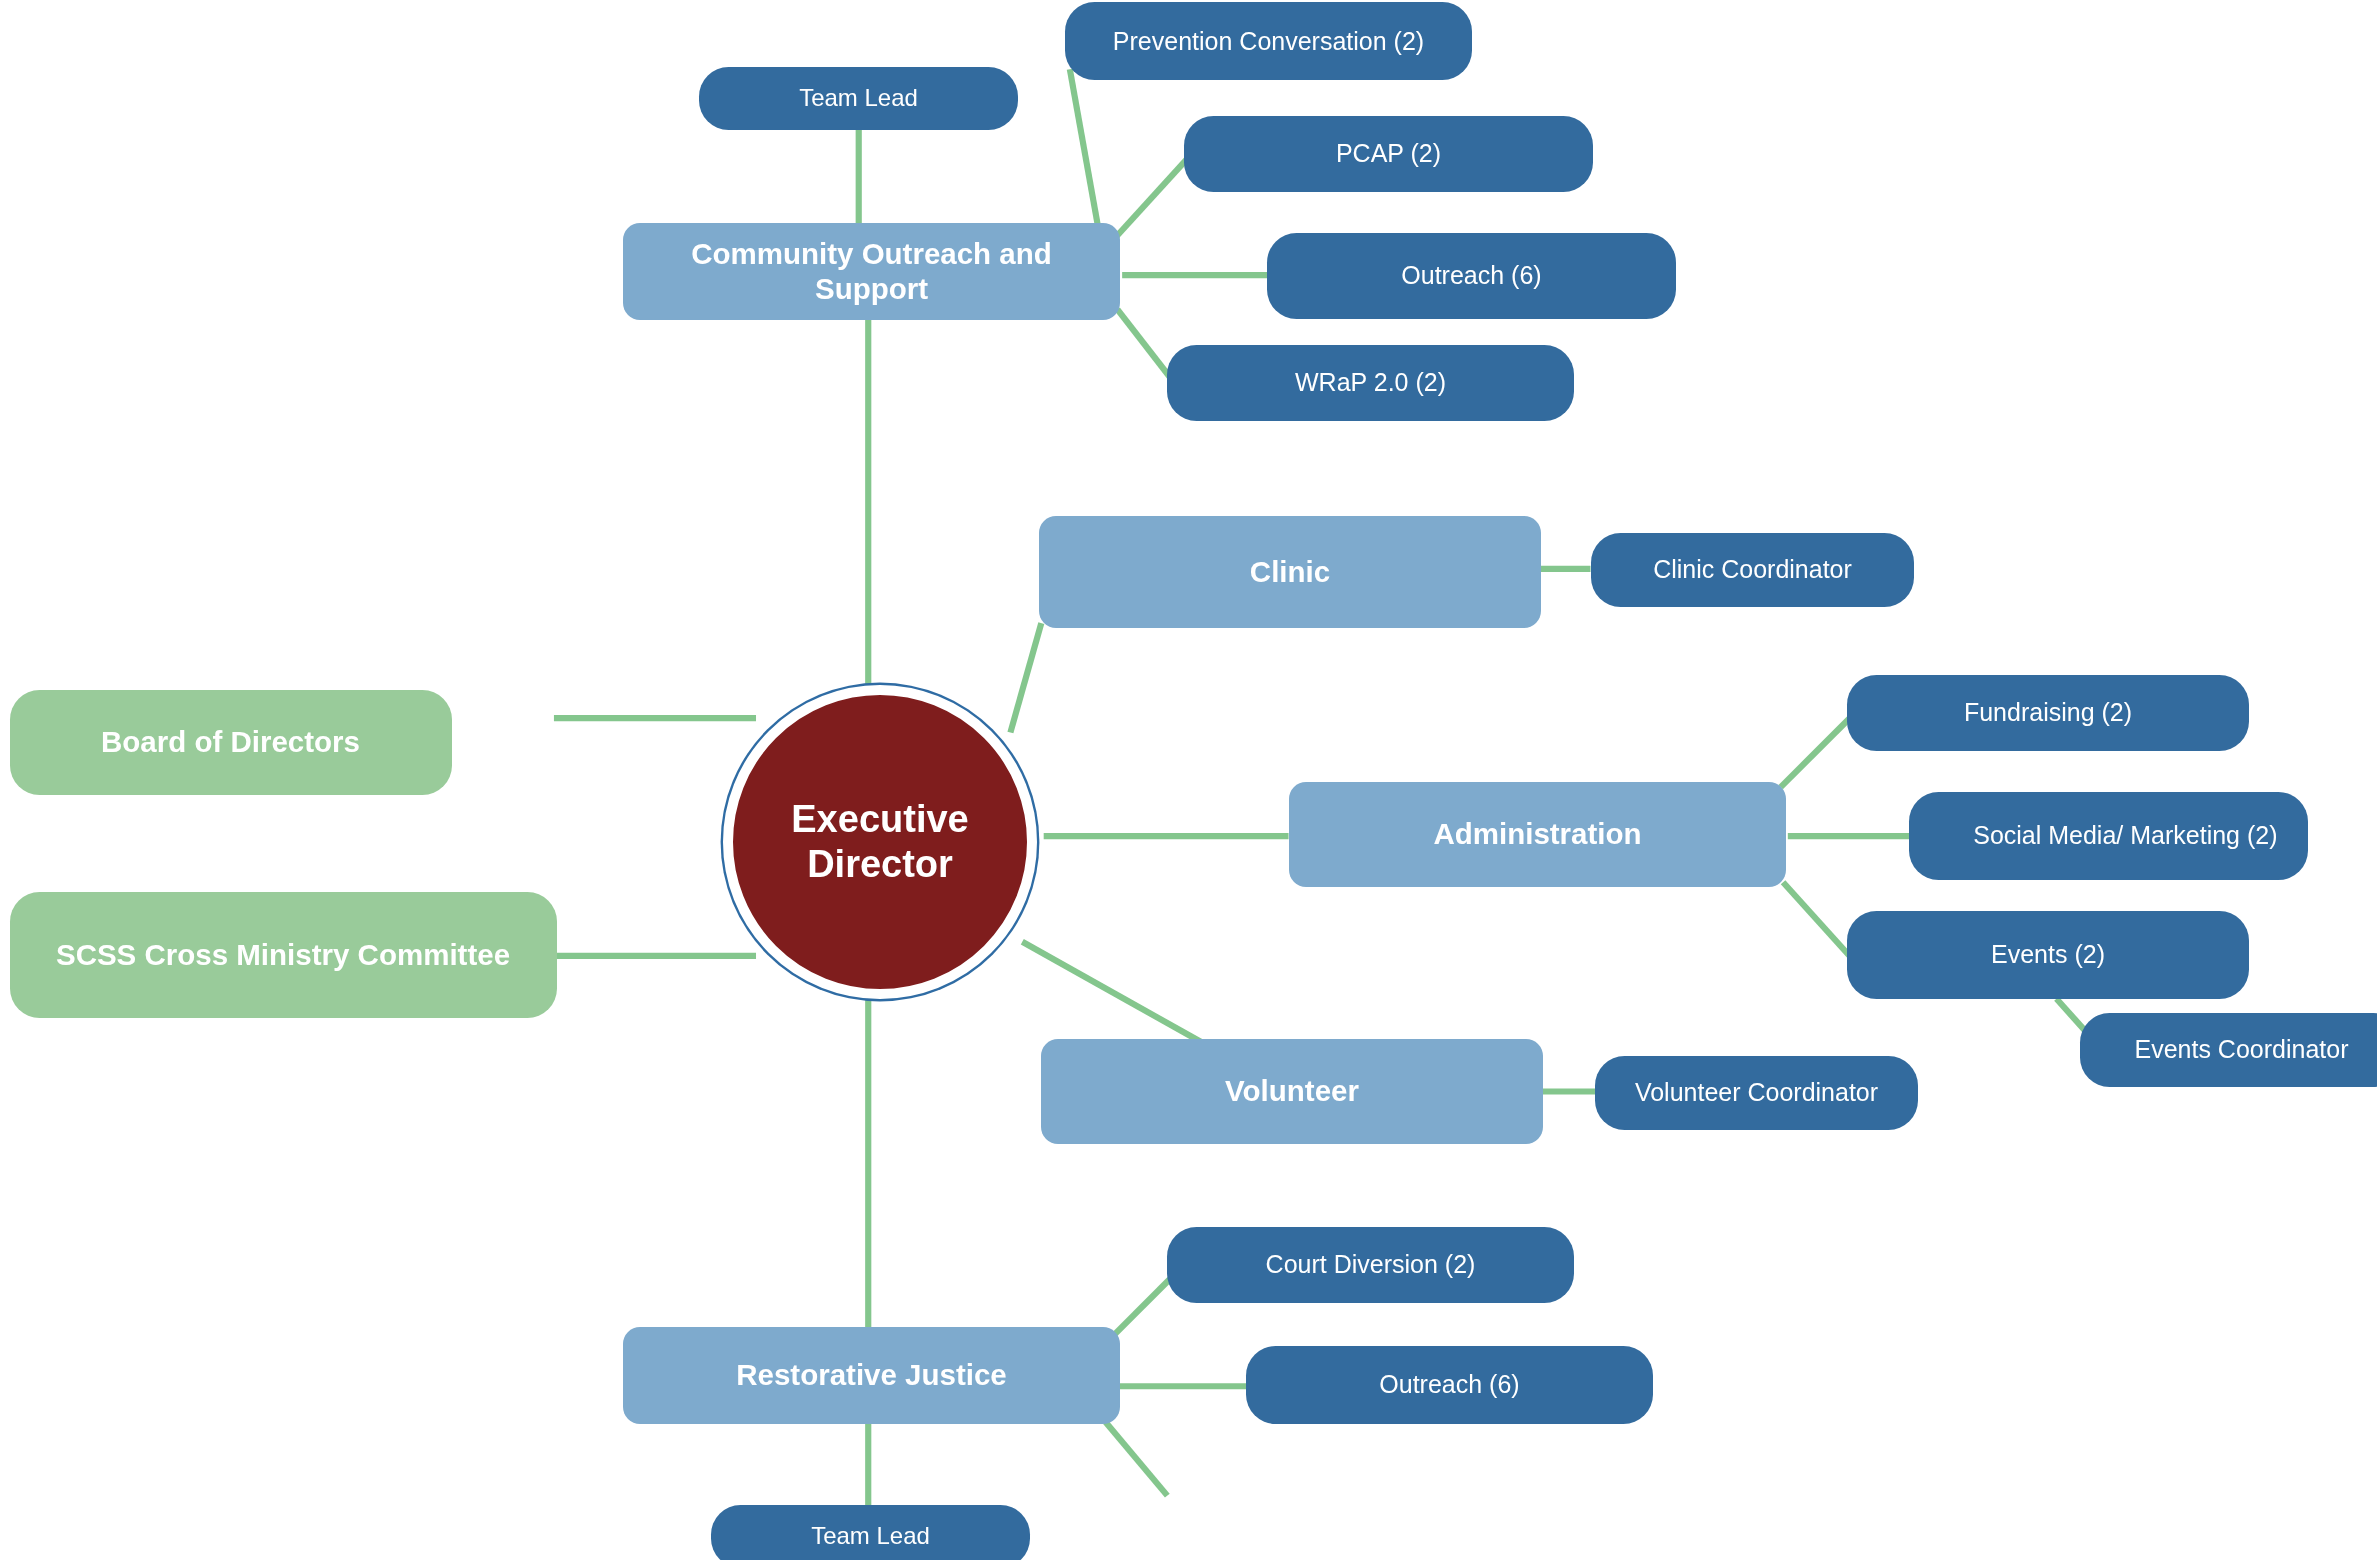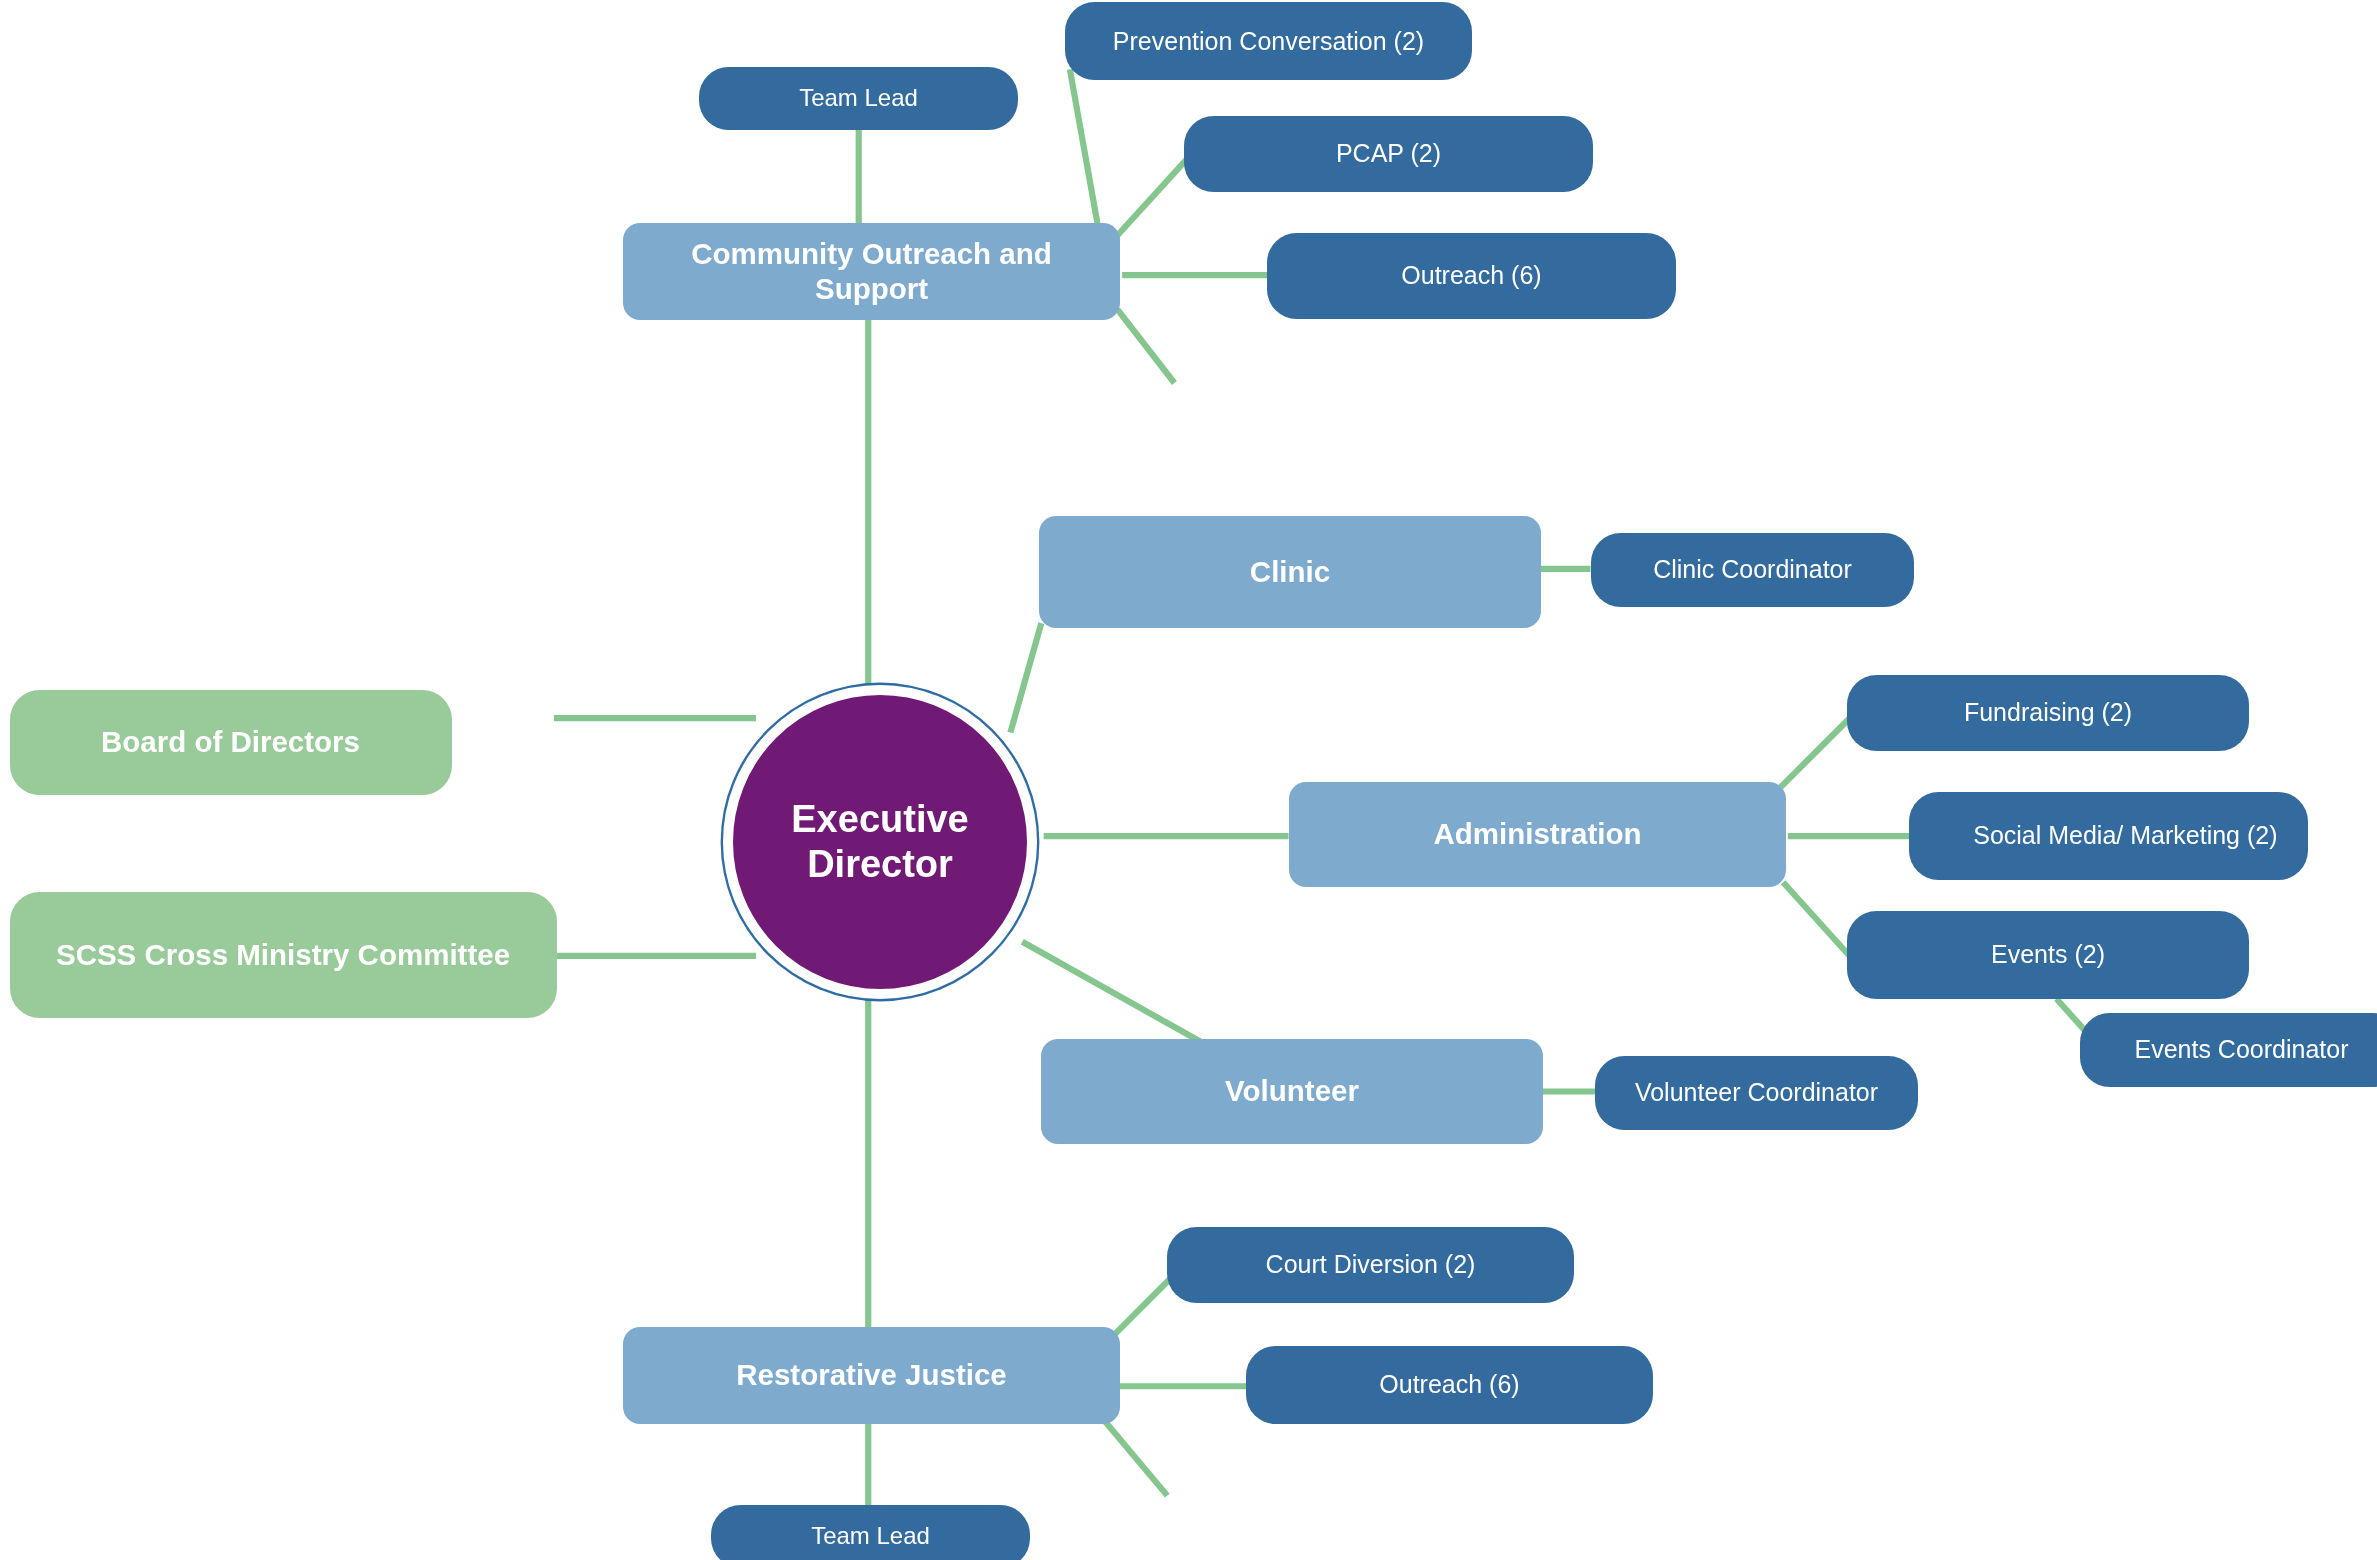--- a/index.html
+++ b/index.html
@@ -48,21 +48,21 @@
     font-weight: 700;
   }
   .node-green {
     background: #99CB9A;
     border-radius: 29.5px;
     font-size: 29.5px;
     font-weight: 700;
   }
   .node-root {
     border-radius: 50%;
-    background: #701a75;
+    background: #7f1d1d;
     font-size: 38px;
     font-weight: 700;
     border: 10.5px solid #ffffff;
     box-shadow: 0 0 0 2.4px #2F6CA4;
     z-index: 3;
   }
   .node-root .root-label { white-space: pre-line; }
 </style>
 </head>
 <body>
@@ -136,20 +136,23 @@
   </div>
 
   <div class="node node-leaf" style="left:1184px; top:116px; width:409px; height:76px;">
     <span>PCAP (2)</span>
   </div>
 
   <div class="node node-leaf" style="left:1267px; top:233px; width:409px; height:86px;">
     <span>Outreach (6)</span>
   </div>
 
+  <div class="node node-leaf" style="left:1167px; top:345px; width:407px; height:76px;">
+    <span>WRaP 2.0 (2)</span>
+  </div>
 
   <div class="node node-branch" style="left:1039px; top:516px; width:502px; height:112px;">
     <span>Clinic</span>
   </div>
 
   <div class="node node-leaf" style="left:1591px; top:533px; width:323px; height:74px;">
     <span>Clinic Coordinator</span>
   </div>
 
   <div class="node node-branch" style="left:1289px; top:782px; width:497px; height:105px;">

